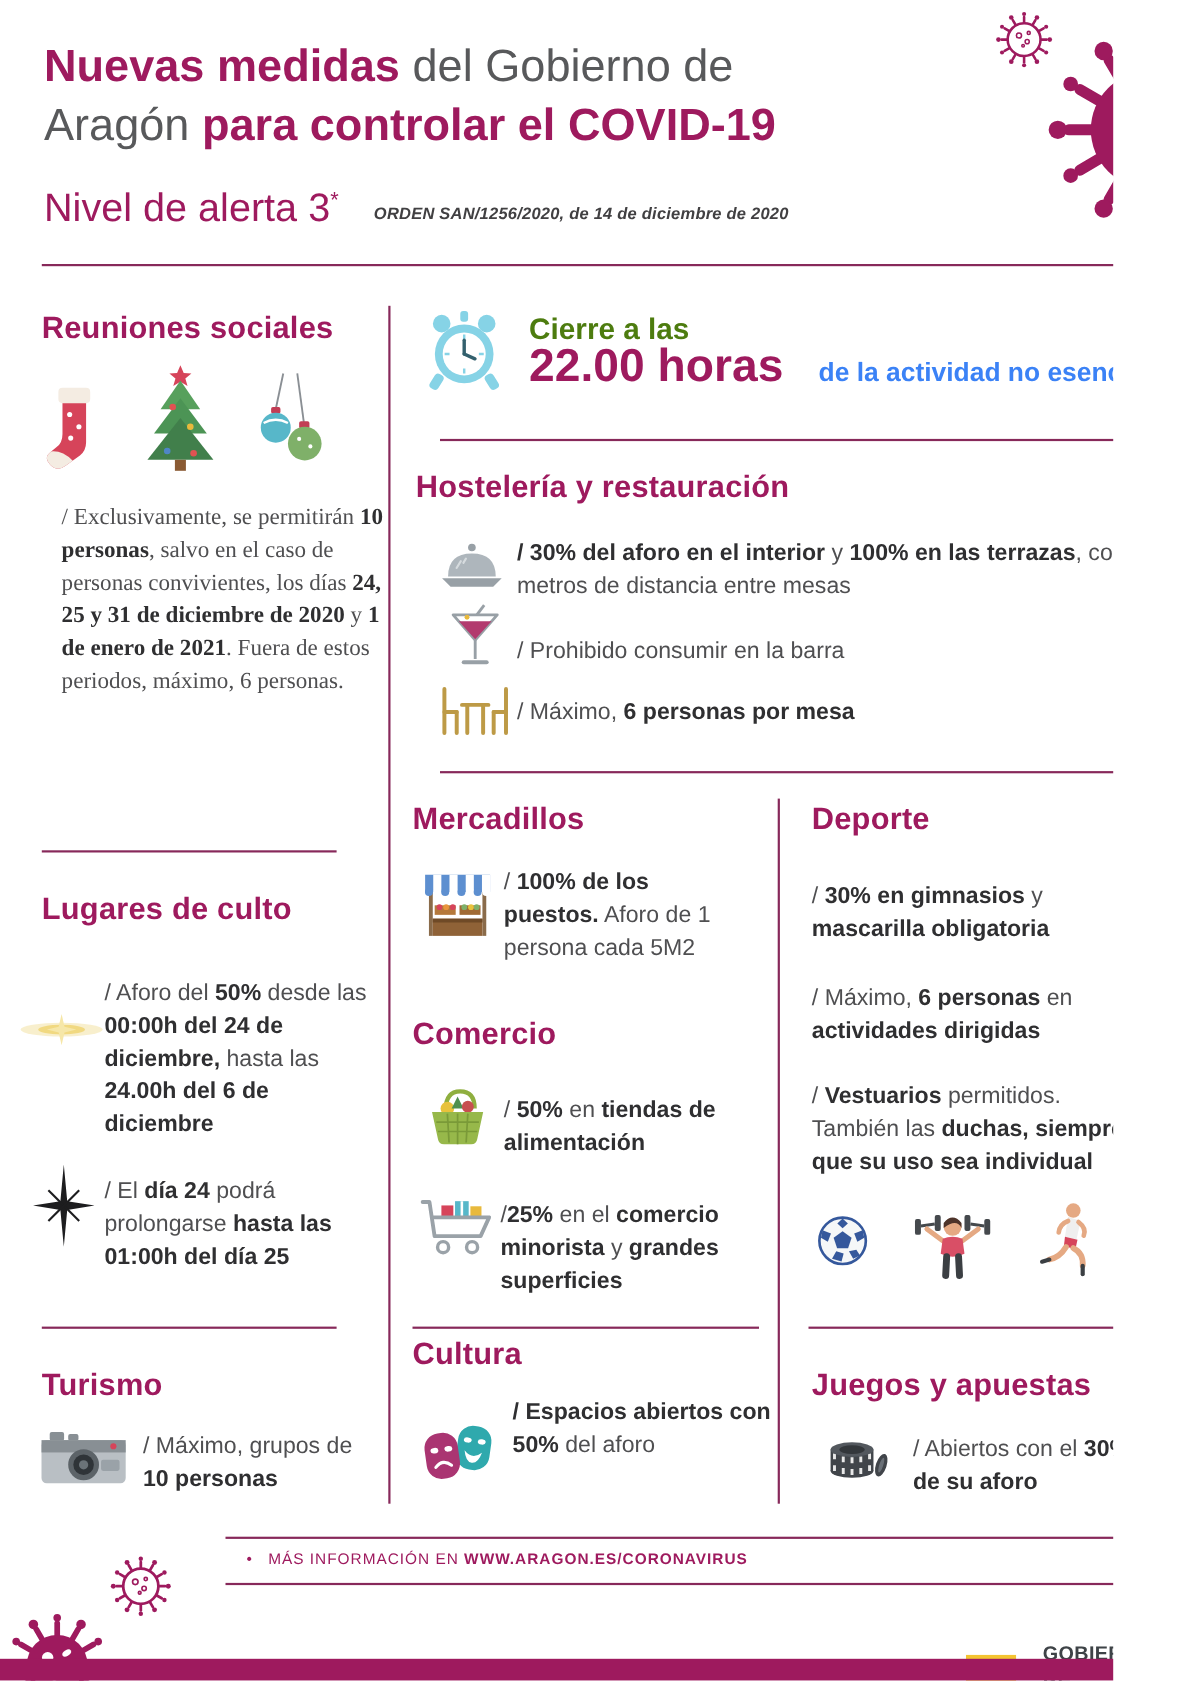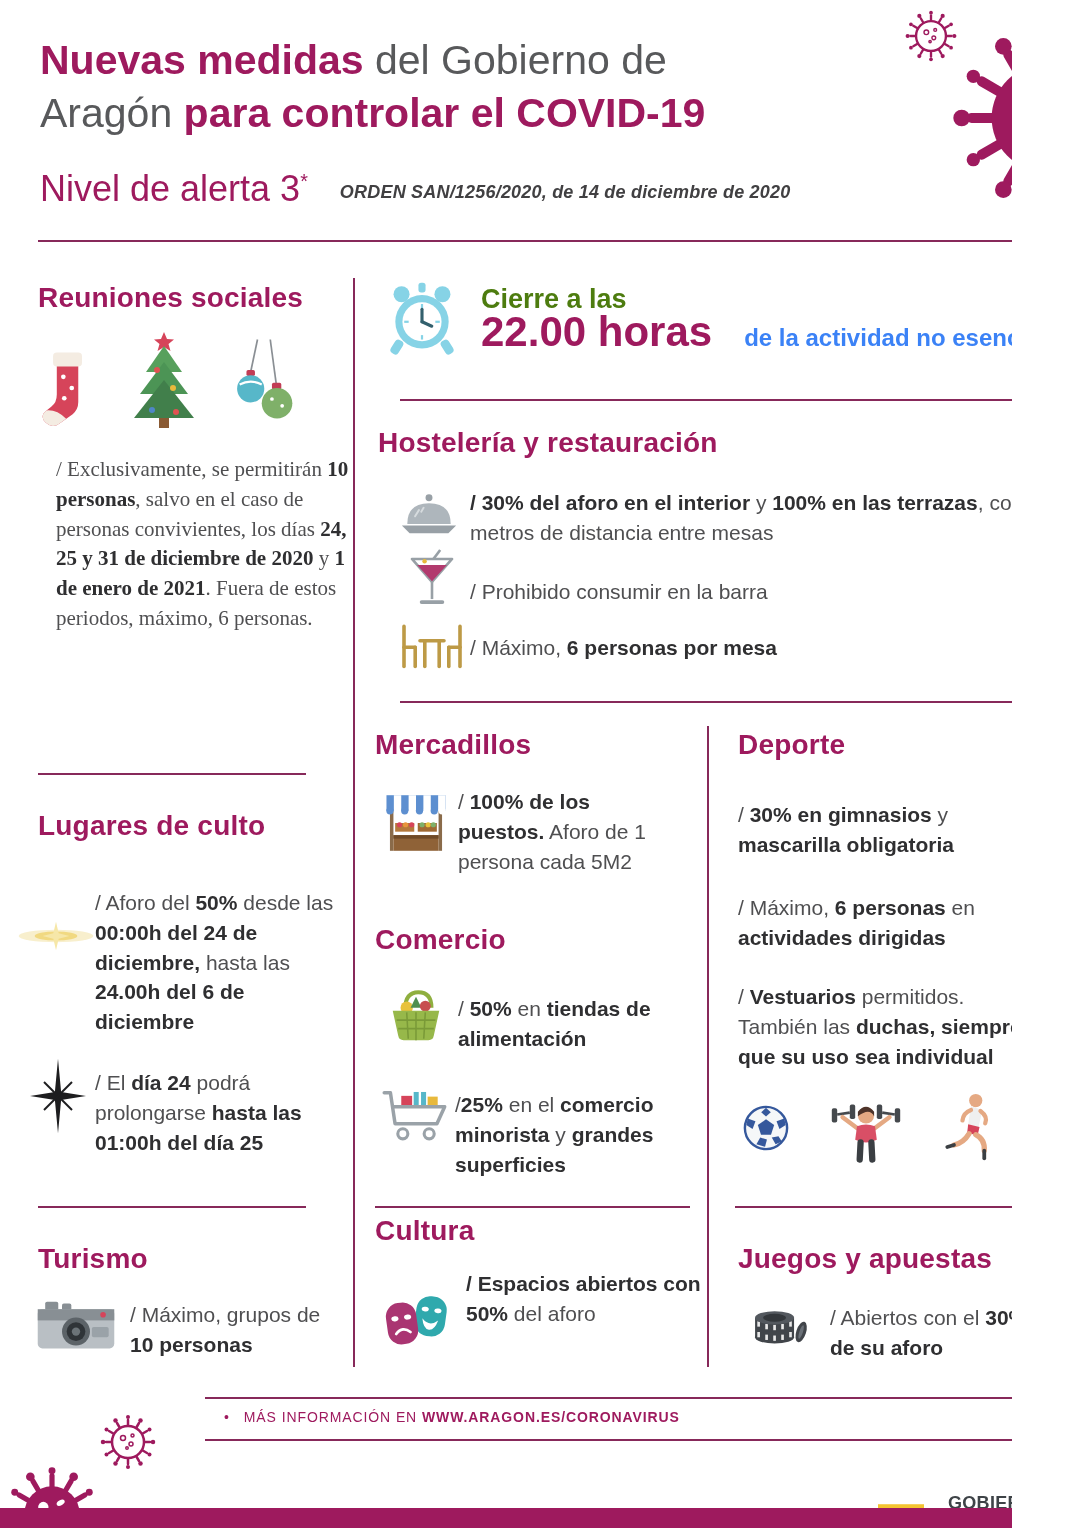--- a/index.html
+++ b/index.html
@@ -16,21 +16,21 @@
   .hr{position:absolute;height:2px;background:var(--line);}
   .vr{position:absolute;width:2px;background:var(--line);}
   .heading{position:absolute;color:var(--magenta);font-weight:700;font-size:28px;letter-spacing:.2px;}
   .body-text{position:absolute;font-size:21px;color:var(--body);line-height:1.42;}
   .body-text .b{font-weight:700;color:#2f2f31;}
   .title{position:absolute;left:40px;top:34px;font-size:41px;line-height:1.3;color:#58595b;font-weight:400;}
   .title .b{color:var(--magenta);font-weight:700;}
   .alert-row{position:absolute;left:40px;top:168px;display:flex;align-items:flex-end;gap:32px;}
   .alert-level{font-size:36px;color:var(--magenta);font-weight:500;}
   .alert-level sup{font-size:55%;vertical-align:super;}
-  .order-ref{font-size:18px;font-style:italic;color:var(--dark);font-weight:600;padding-bottom:7px;letter-spacing:.2px;}
+  .order-ref{font-size:15px;font-style:italic;color:var(--dark);font-weight:600;padding-bottom:7px;letter-spacing:.2px;}
   .closure-prefix{position:absolute;left:481px;top:284px;font-size:27px;font-weight:700;color:#4d7c0f;}
   .closure-line2{position:absolute;left:481px;top:308px;display:flex;align-items:baseline;gap:32px;white-space:nowrap;}
   .closure-time{font-size:42px;font-weight:700;color:var(--magenta);}
   .closure-suffix{font-size:24px;font-weight:700;color:#3b82f6;}
   .sports-row{position:absolute;left:742px;top:1092px;display:flex;align-items:center;gap:40px;}
   .footer-info{position:absolute;left:224px;top:1409px;font-size:14px;letter-spacing:.9px;color:var(--magenta);font-weight:500;}
   .footer-info .bullet{margin-right:14px;}
   .footer-info .b{font-weight:700;}
   .logo{position:absolute;left:878px;top:1457px;display:flex;gap:24px;align-items:center;margin-top:36px;}
   .logo-text div{font-size:18px;font-weight:700;color:#3e4347;line-height:1.15;letter-spacing:.3px;}

